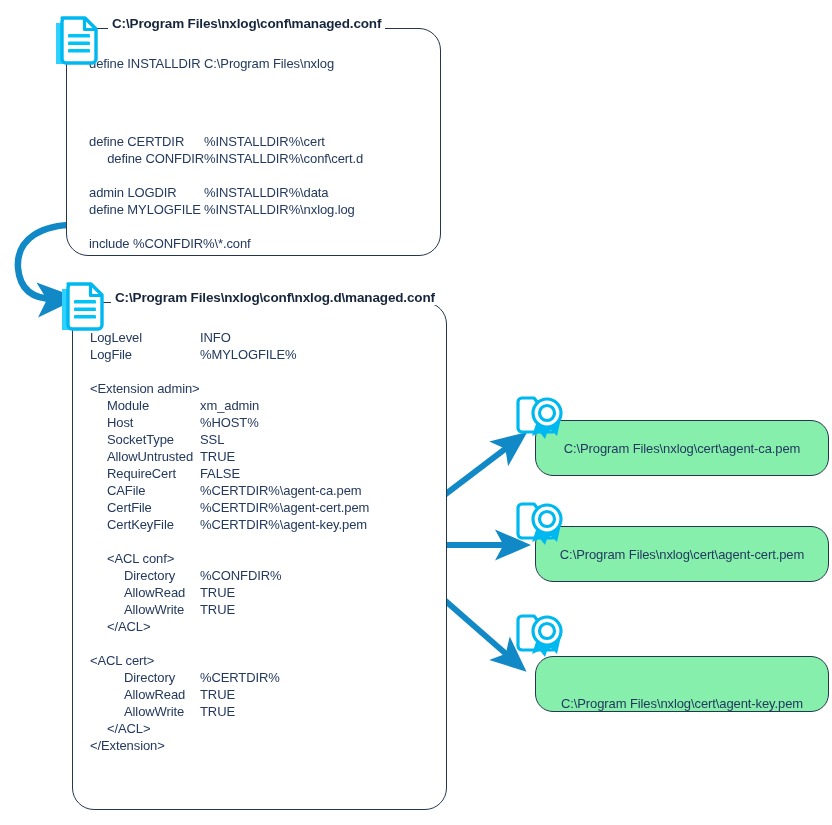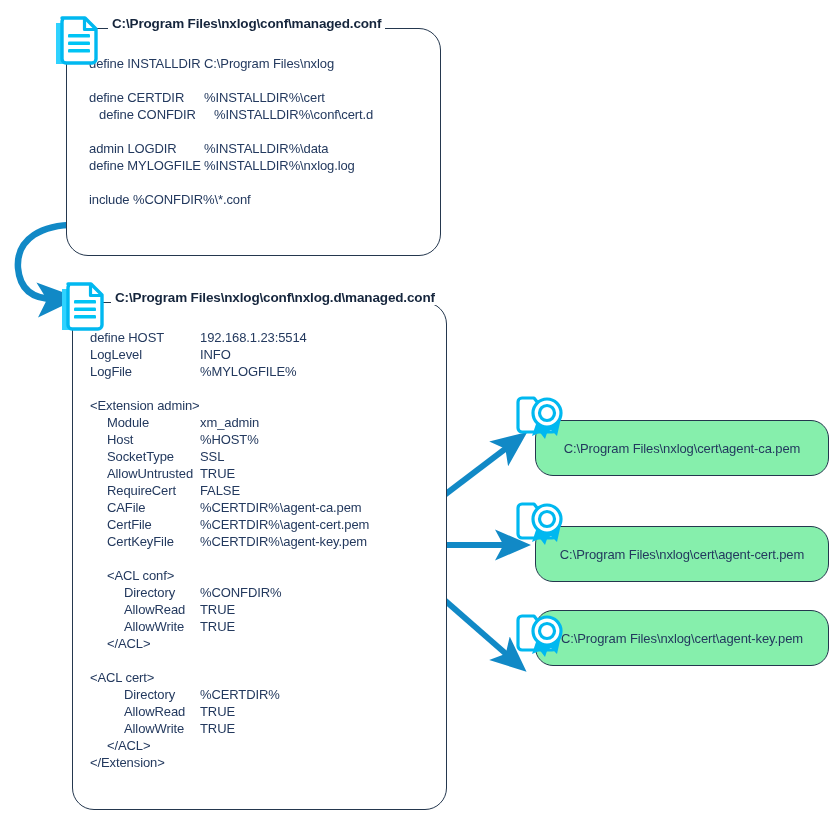--- a/index.html
+++ b/index.html
@@ -93,21 +93,21 @@
     border-radius: 18px;
     background: #86efac;
     box-sizing: border-box;
     height: 56px;
     display: flex;
     align-items: center;
     justify-content: center;
   }
   #cert-box-0 { left: 535px; top: 420px; width: 294px; }
   #cert-box-1 { left: 535px; top: 526px; width: 294px; }
-  #cert-box-2 { left: 535px; top: 610px; width: 294px; }
+  #cert-box-2 { left: 535px; top: 656px; width: 294px; align-items: flex-end; }
 
   .cert-label {
     font-size: 13px;
     color: #23395e;
     white-space: nowrap;
     letter-spacing: -0.1px;
   }
 
   .cert-icon {
     position: absolute;
@@ -141,22 +141,22 @@
 
     <line x1="401" y1="562" x2="513" y2="660" stroke="#1189c6" stroke-width="6" stroke-linecap="butt" marker-end="url(#ah2)"></line>
   </svg>
 
   <div class="conf-panel" id="panel-main">
     <div class="panel-title">C:\Program Files\nxlog\conf\managed.conf</div>
     <div class="conf-body">
       <div id="conf-main-rows">
           <div class="conf-line"><span class="k-col" style="margin-left: 0px; min-width: 115px;">define INSTALLDIR</span><span class="conf-val">C:\Program Files\nxlog</span></div>
           <div class="conf-line blank"></div>
-          <div class="conf-line"><span class="k-col" style="margin-left: 0px; min-width: 115px;">define CERTDIR</span><span class="conf-val">%INSTALLDIR%\cert</span></div>
-          <div class="conf-line"><span class="k-col" style="margin-left: 10px; min-width: 115px;">define CONFDIR</span><span class="conf-val">%INSTALLDIR%\conf\cert.d</span></div>
+          <div class="conf-line"><span class="k-col" style="margin-left: 0px; min-width: 115px; margin-top: 44px;">define CERTDIR</span><span class="conf-val">%INSTALLDIR%\cert</span></div>
+          <div class="conf-line"><span class="k-col" style="margin-left: 0px; min-width: 115px; text-align: right;">define CONFDIR</span><span class="conf-val">%INSTALLDIR%\conf\cert.d</span></div>
           <div class="conf-line blank"></div>
           <div class="conf-line"><span class="k-col" style="margin-left: 0px; min-width: 115px;">admin LOGDIR</span><span class="conf-val">%INSTALLDIR%\data</span></div>
           <div class="conf-line"><span class="k-col" style="margin-left: 0px; min-width: 115px;">define MYLOGFILE</span><span class="conf-val">%INSTALLDIR%\nxlog.log</span></div>
           <div class="conf-line blank"></div>
           <div class="conf-line"><span class="k-col" style="margin-left: 0px; min-width: 115px;">include %CONFDIR%\*.conf</span></div>
         </div>
     </div>
   </div>
 
   <div class="doc-icon" id="doc-icon-main">
@@ -168,21 +168,20 @@
       <rect x="16" y="22" width="22" height="3.6" rx="1.2" fill="#00c4f5"></rect>
       <rect x="16" y="29.5" width="22" height="3.6" rx="1.2" fill="#00c4f5"></rect>
       <rect x="16" y="37" width="22" height="3.6" rx="1.2" fill="#00c4f5"></rect>
     </svg>
   </div>
 
   <div class="conf-panel" id="panel-nxlogd">
     <div class="panel-title">C:\Program Files\nxlog\conf\nxlog.d\managed.conf</div>
     <div class="conf-body">
       <div id="conf-nxlogd-rows">
-          <div class="conf-line"><span class="k-col" style="margin-left: 0px; min-width: 110px;">define HOST</span><span class="conf-val">192.168.1.23:5514</span></div>
           <div class="conf-line"><span class="k-col" style="margin-left: 0px; min-width: 110px;">LogLevel</span><span class="conf-val">INFO</span></div>
           <div class="conf-line"><span class="k-col" style="margin-left: 0px; min-width: 110px;">LogFile</span><span class="conf-val">%MYLOGFILE%</span></div>
           <div class="conf-line blank"></div>
           <div class="conf-line"><span class="k-col" style="margin-left: 0px; min-width: 110px;">&lt;Extension admin&gt;</span></div>
           <div class="conf-line"><span class="k-col" style="margin-left: 17px; min-width: 93px;">Module</span><span class="conf-val">xm_admin</span></div>
           <div class="conf-line"><span class="k-col" style="margin-left: 17px; min-width: 93px;">Host</span><span class="conf-val">%HOST%</span></div>
           <div class="conf-line"><span class="k-col" style="margin-left: 17px; min-width: 93px;">SocketType</span><span class="conf-val">SSL</span></div>
           <div class="conf-line"><span class="k-col" style="margin-left: 17px; min-width: 93px;">AllowUntrusted</span><span class="conf-val">TRUE</span></div>
           <div class="conf-line"><span class="k-col" style="margin-left: 17px; min-width: 93px;">RequireCert</span><span class="conf-val">FALSE</span></div>
           <div class="conf-line"><span class="k-col" style="margin-left: 17px; min-width: 93px;">CAFile</span><span class="conf-val">%CERTDIR%\agent-ca.pem</span></div>

